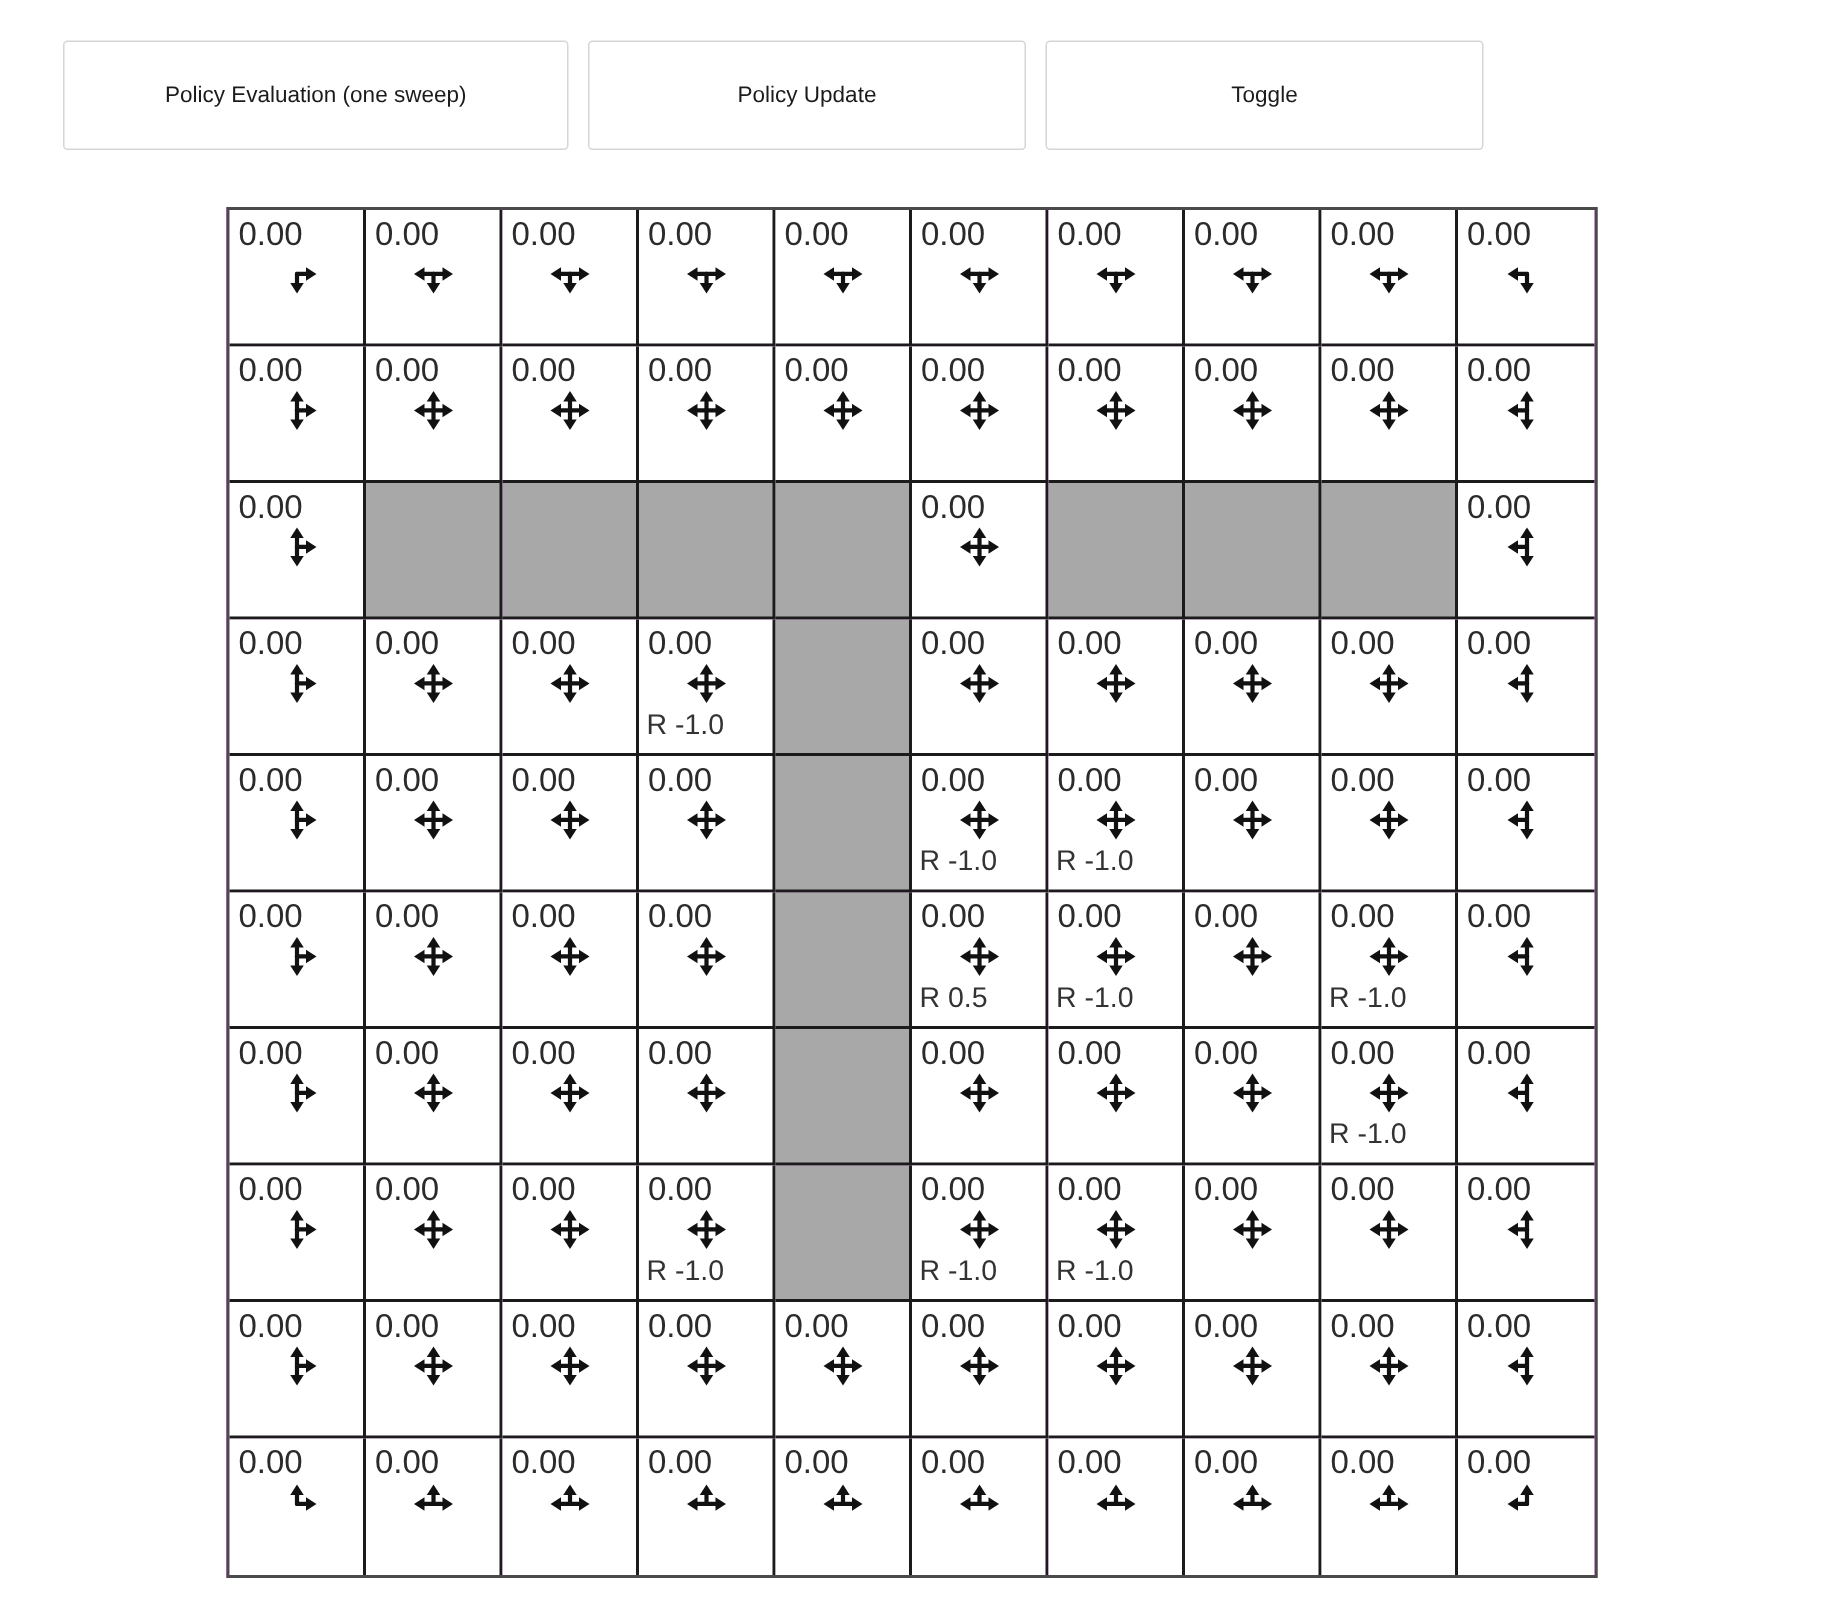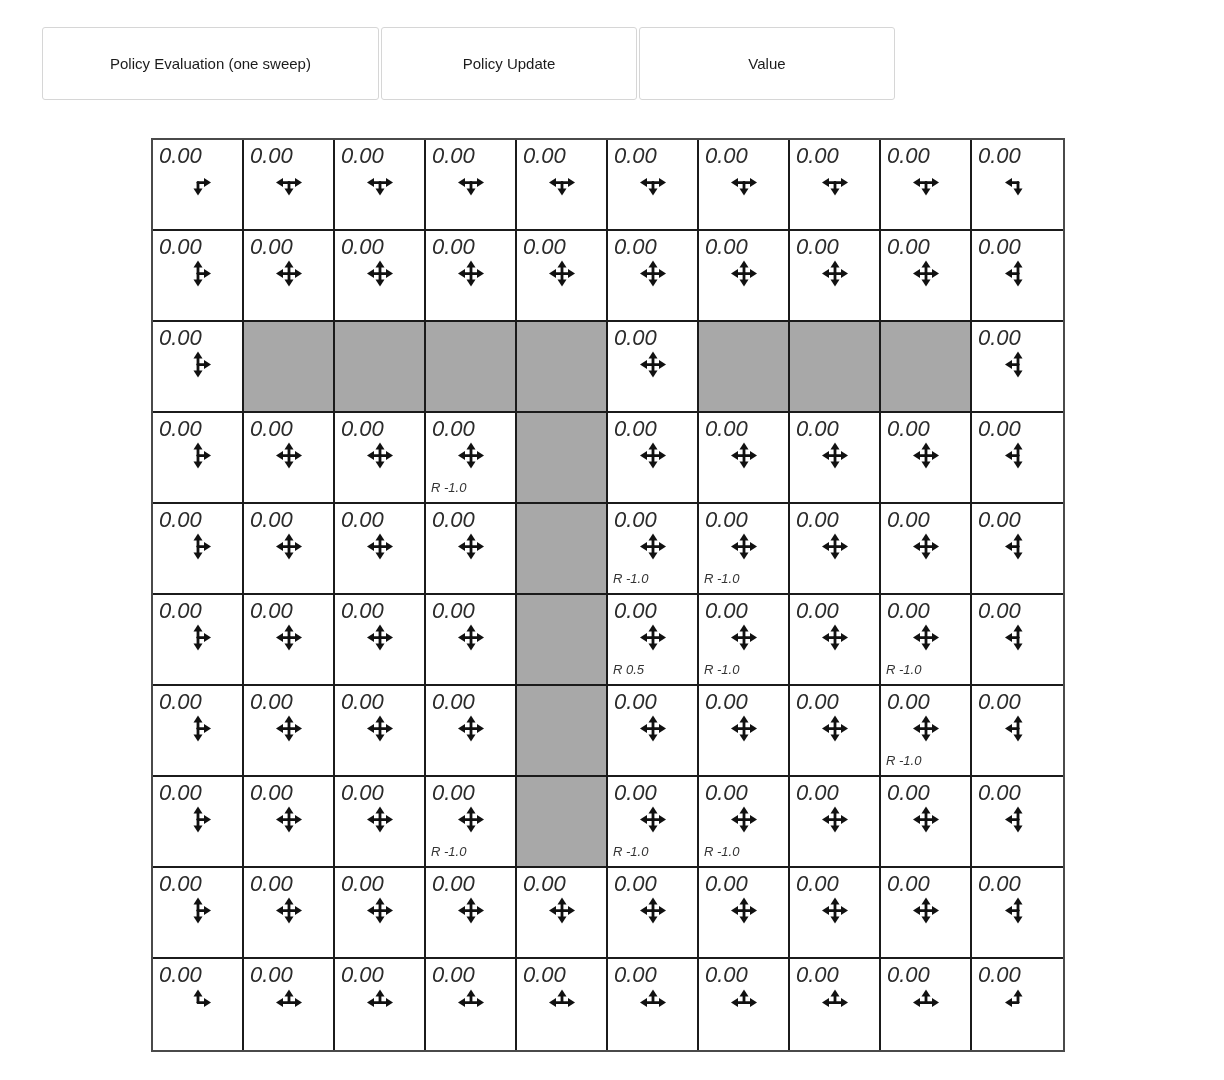--- a/index.html
+++ b/index.html
@@ -5,48 +5,47 @@
   * { box-sizing: border-box; margin: 0; padding: 0; }
   html, body {
     width: 1224px; height: 1080px;
     background: #ffffff;
     font-family: "Liberation Sans", sans-serif;
     overflow: hidden;
   }
   
   .toolbar {
     display: flex;
-    gap: 2px;
+    gap: 13px;
     margin: 27px 0 0 42px;
   }
   .btn {
     height: 73px;
     background: #ffffff;
     border: 1px solid #d6d6d6;
     border-radius: 3px;
     font-family: "Liberation Sans", sans-serif;
     font-size: 15px;
     color: #1b1b1b;
     display: flex;
     align-items: center;
     justify-content: center;
     cursor: pointer;
   }
   .btn.w-lg { width: 337px; }
-  .btn.w-md { width: 256px; }
+  .btn.w-md { width: 292px; }
   
   .grid {
     display: grid;
     grid-template-columns: repeat(10, 91px);
     grid-auto-rows: 91px;
     width: max-content;
     margin: 38px 0 0 151px;
     border: 2px solid #4a4a4a;
     background: #a21caf;
-    font-style: italic;
   }
   .cell {
     position: relative;
     border-right: 2px solid #1b1b1b;
     border-bottom: 2px solid #1b1b1b;
     background: #ffffff;
   }
   .cell:nth-child(10n) { border-right: none; }
   .cell:nth-child(n+91) { border-bottom: none; }
   .cell.wall { background: #a8a8a8; }
@@ -61,32 +60,32 @@
   .arrows {
     position: absolute;
     left: 50%; top: 50%;
     width: 30px; height: 30px;
     transform: translate(-50%, -58%);
   }
   .arrows svg { display: block; }
   .reward {
     position: absolute;
     left: 5px; bottom: 7px;
-    font-size: 13px;
+    font-size: 19px;
     color: #333333;
     white-space: nowrap;
   }
 </style>
 </head>
 <body>
 
 <div class="toolbar">
   <button class="btn w-lg">Policy Evaluation (one sweep)</button>
   <button class="btn w-md">Policy Update</button>
-  <button class="btn w-md">Value</button>
+  <button class="btn w-md">Toggle</button>
 </div>
 
 <div class="grid" id="grid">
     <div class="cell">
       <span class="value">0.00</span>
       <span class="arrows">
         <svg width="30" height="30" viewBox="0 0 30 30">
           <line x1="15" y1="15" x2="23" y2="15" stroke="#111111" stroke-width="2.8" stroke-linecap="round"></line>
           <polygon points="28,15 21,19.5 21,10.5" fill="#111111"></polygon>
           <line x1="15" y1="15" x2="15" y2="23" stroke="#111111" stroke-width="2.8" stroke-linecap="round"></line>

